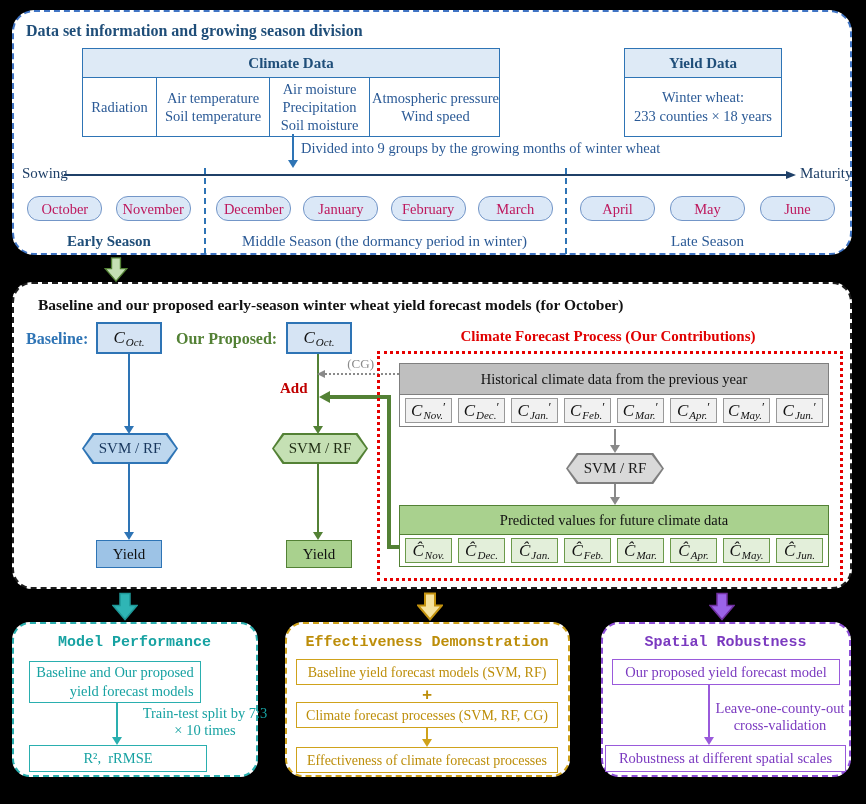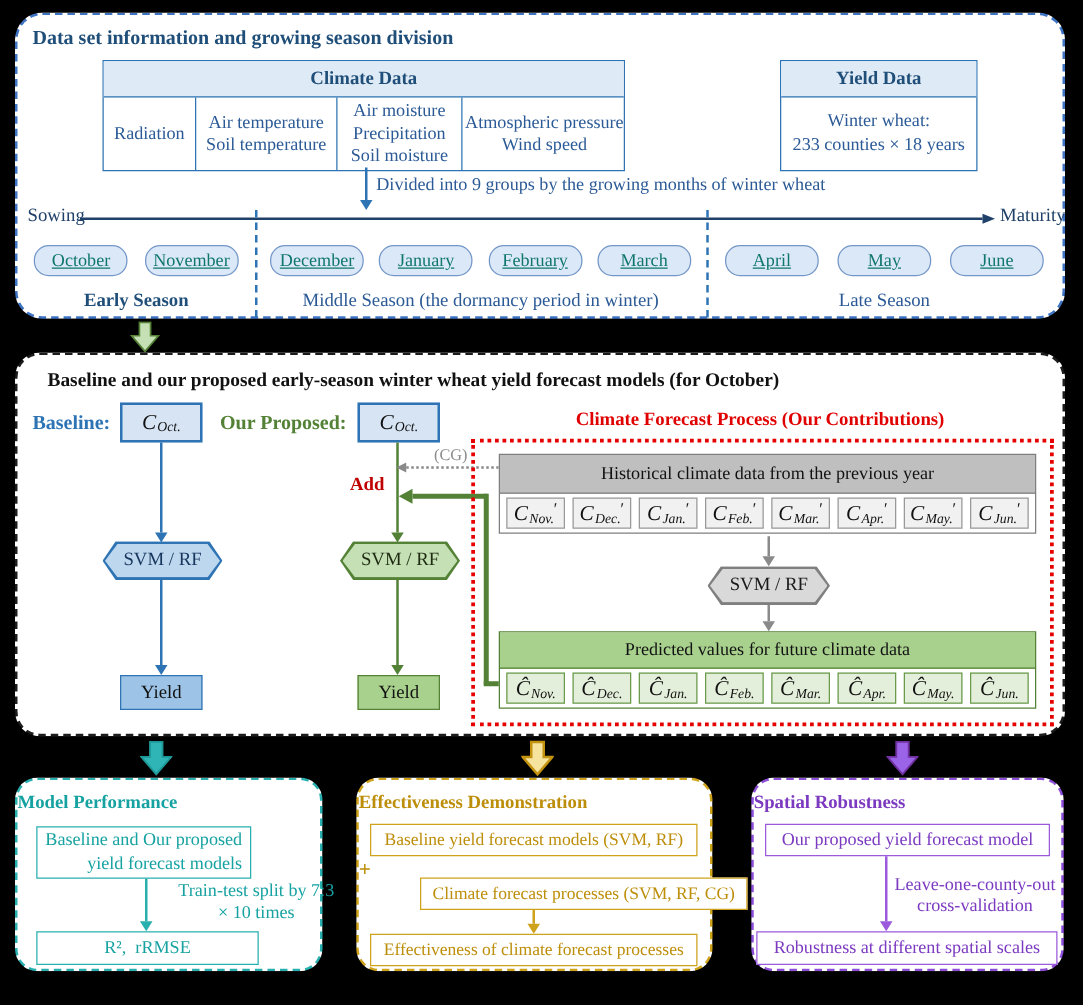--- a/index.html
+++ b/index.html
@@ -16,21 +16,21 @@
   .tbl-row{display:flex;height:58px;}
   .tbl-cell{display:flex;align-items:center;justify-content:center;text-align:center;font-size:14.5px;line-height:18px;color:#2B5A96;border-left:1.5px solid #2E74B5;box-sizing:border-box;flex:none;}
   .tbl-cell:first-child{border-left:none;}
   .tbl-body{display:flex;align-items:center;justify-content:center;text-align:center;height:58px;font-size:14.5px;line-height:19px;color:#2B5A96;}
   .vline{position:absolute;background:#2E74B5;width:2px;}
   .navy-line{position:absolute;height:2px;background:#1F4068;}
   .tri-down-blue{position:absolute;width:0;height:0;border-left:5px solid transparent;border-right:5px solid transparent;border-top:8px solid #2E74B5;}
   .tri-right-navy{position:absolute;width:0;height:0;border-top:4.5px solid transparent;border-bottom:4.5px solid transparent;border-left:10px solid #1F4068;}
   .sep{position:absolute;width:0;border-left:2px dashed #2E74B5;}
   .month-group{position:absolute;display:flex;justify-content:space-evenly;align-items:center;}
-  .month{width:75px;height:25px;line-height:25px;text-align:center;font-size:14.5px;color:#0f766e;background:#DBE8F7;border:1.5px solid #7396C8;box-sizing:border-box;border-radius:12px;text-decoration:underline;}
+  .month{width:75px;height:25px;line-height:25px;text-align:center;font-size:14.5px;color:#be185d;background:#DBE8F7;border:1.5px solid #7396C8;box-sizing:border-box;border-radius:12px;}
   .season-label{position:absolute;text-align:center;font-size:15px;color:#2B5A96;}
   .season-bold{font-weight:bold;color:#1F4E79;}
   
   .mid-panel{left:12px;top:282px;width:840px;height:307px;border:2px dashed #1c1c1c;border-radius:20px;}
   .mid-title{left:12px;top:12px;font-size:15.5px;font-weight:bold;color:#111;margin-left:12px;}
   .lbl-blue{color:#2E74B5;font-weight:bold;font-size:16px;}
   .lbl-green{color:#538135;font-weight:bold;font-size:16px;}
   .cinput{position:absolute;width:66px;height:32px;background:#D6E4F4;border:2px solid #2E74B5;box-sizing:border-box;display:flex;align-items:center;justify-content:center;color:#111;}
   .cb{font-style:italic;font-size:17px;}
   .cs{font-style:italic;font-size:11px;position:relative;top:4px;margin-left:1px;}
@@ -61,21 +61,21 @@
   .crow{display:flex;gap:6px;padding:3px 5px;align-items:center;}
   .cbox{flex:1;height:25px;display:flex;align-items:center;justify-content:center;background:#F1F1F1;border:1px solid #999;box-sizing:border-box;color:#111;}
   .pred{position:absolute;border:1.5px solid #538135;background:#fff;box-sizing:border-box;}
   .pred-head{height:28px;line-height:28px;text-align:center;font-size:14.5px;color:#111;background:#A9D18E;border-bottom:1.5px solid #538135;}
   .pbox{flex:1;height:25px;display:flex;align-items:center;justify-content:center;background:#E3EFDA;border:1px solid #6b9a4a;box-sizing:border-box;color:#111;}
   
   .b-panel{top:622px;height:155px;border-radius:18px;}
   .p1{left:12px;width:246px;border:2.5px dashed #2AAFAF;}
   .p2{left:285px;width:285px;border:2.5px dashed #CFA21B;}
   .p3{left:601px;width:250px;border:2.5px dashed #8E4FD8;}
-  .pt{position:absolute;text-align:left;font-weight:bold;font-size:15px;}
+  .pt{position:absolute;text-align:center;font-weight:bold;font-size:15px;font-family:Liberation Mono, monospace;}
   .teal{color:#17A2A2;} .gold{color:#BD8E0A;} .purp{color:#7B3AC0;}
   .obox{position:absolute;box-sizing:border-box;display:flex;align-items:center;justify-content:center;text-align:right;font-size:14.5px;line-height:19px;background:#fff;}
   .obox-teal{border:1.5px solid #2AAFAF;color:#17A2A2;}
   .obox-gold{border:1.5px solid #CFA21B;color:#BD8E0A;font-size:14px;}
   .obox-purp{border:1.5px solid #9A5ADB;color:#7B3AC0;}
   .thin-line-teal{position:absolute;width:2px;background:#2AAFAF;}
   .thin-line-gold{position:absolute;width:2px;background:#CFA21B;}
   .thin-line-purp{position:absolute;width:2px;background:#9A5ADB;}
   .tri-down-teal{position:absolute;width:0;height:0;border-left:5px solid transparent;border-right:5px solid transparent;border-top:8px solid #2AAFAF;}
   .tri-down-gold{position:absolute;width:0;height:0;border-left:5px solid transparent;border-right:5px solid transparent;border-top:8px solid #CFA21B;}
@@ -306,21 +306,21 @@
     <div class="tri-down-teal" style="left:98px;top:113px;"></div>
     <div class="alabel teal pre" style="left:105px;top:81px;width:140px;padding-left:16px;">Train-test split by 7:3
 × 10 times</div>
     <div class="obox obox-teal" style="left:15px;top:121px;width:178px;height:27px;white-space:pre;">R²,  rRMSE</div>
   </div>
 
   <div class="panel b-panel p2">
     <div class="pt gold" style="left:0;top:10px;width:280px;">Effectiveness Demonstration</div>
     <div class="obox obox-gold" style="left:9px;top:35px;width:262px;height:26px;">Baseline yield forecast models (SVM, RF)</div>
     <div class="pt gold" style="left:0;top:62px;width:280px;font-size:17px;">+</div>
-    <div class="obox obox-gold" style="left:9px;top:78px;width:262px;height:26px;margin-left:40px;">Climate forecast processes (SVM, RF, CG)</div>
+    <div class="obox obox-gold" style="left:9px;top:78px;width:262px;height:26px;">Climate forecast processes (SVM, RF, CG)</div>
     <div class="thin-line-gold" style="left:139px;top:104px;height:11px;"></div>
     <div class="tri-down-gold" style="left:135px;top:115px;"></div>
     <div class="obox obox-gold" style="left:9px;top:123px;width:262px;height:26px;">Effectiveness of climate forecast processes</div>
   </div>
 
   <div class="panel b-panel p3">
     <div class="pt purp" style="left:0;top:10px;width:245px;">Spatial Robustness</div>
     <div class="obox obox-purp" style="left:9px;top:35px;width:228px;height:26px;">Our proposed yield forecast model</div>
     <div class="thin-line-purp" style="left:105px;top:61px;height:52px;"></div>
     <div class="tri-down-purp" style="left:101px;top:113px;"></div>

